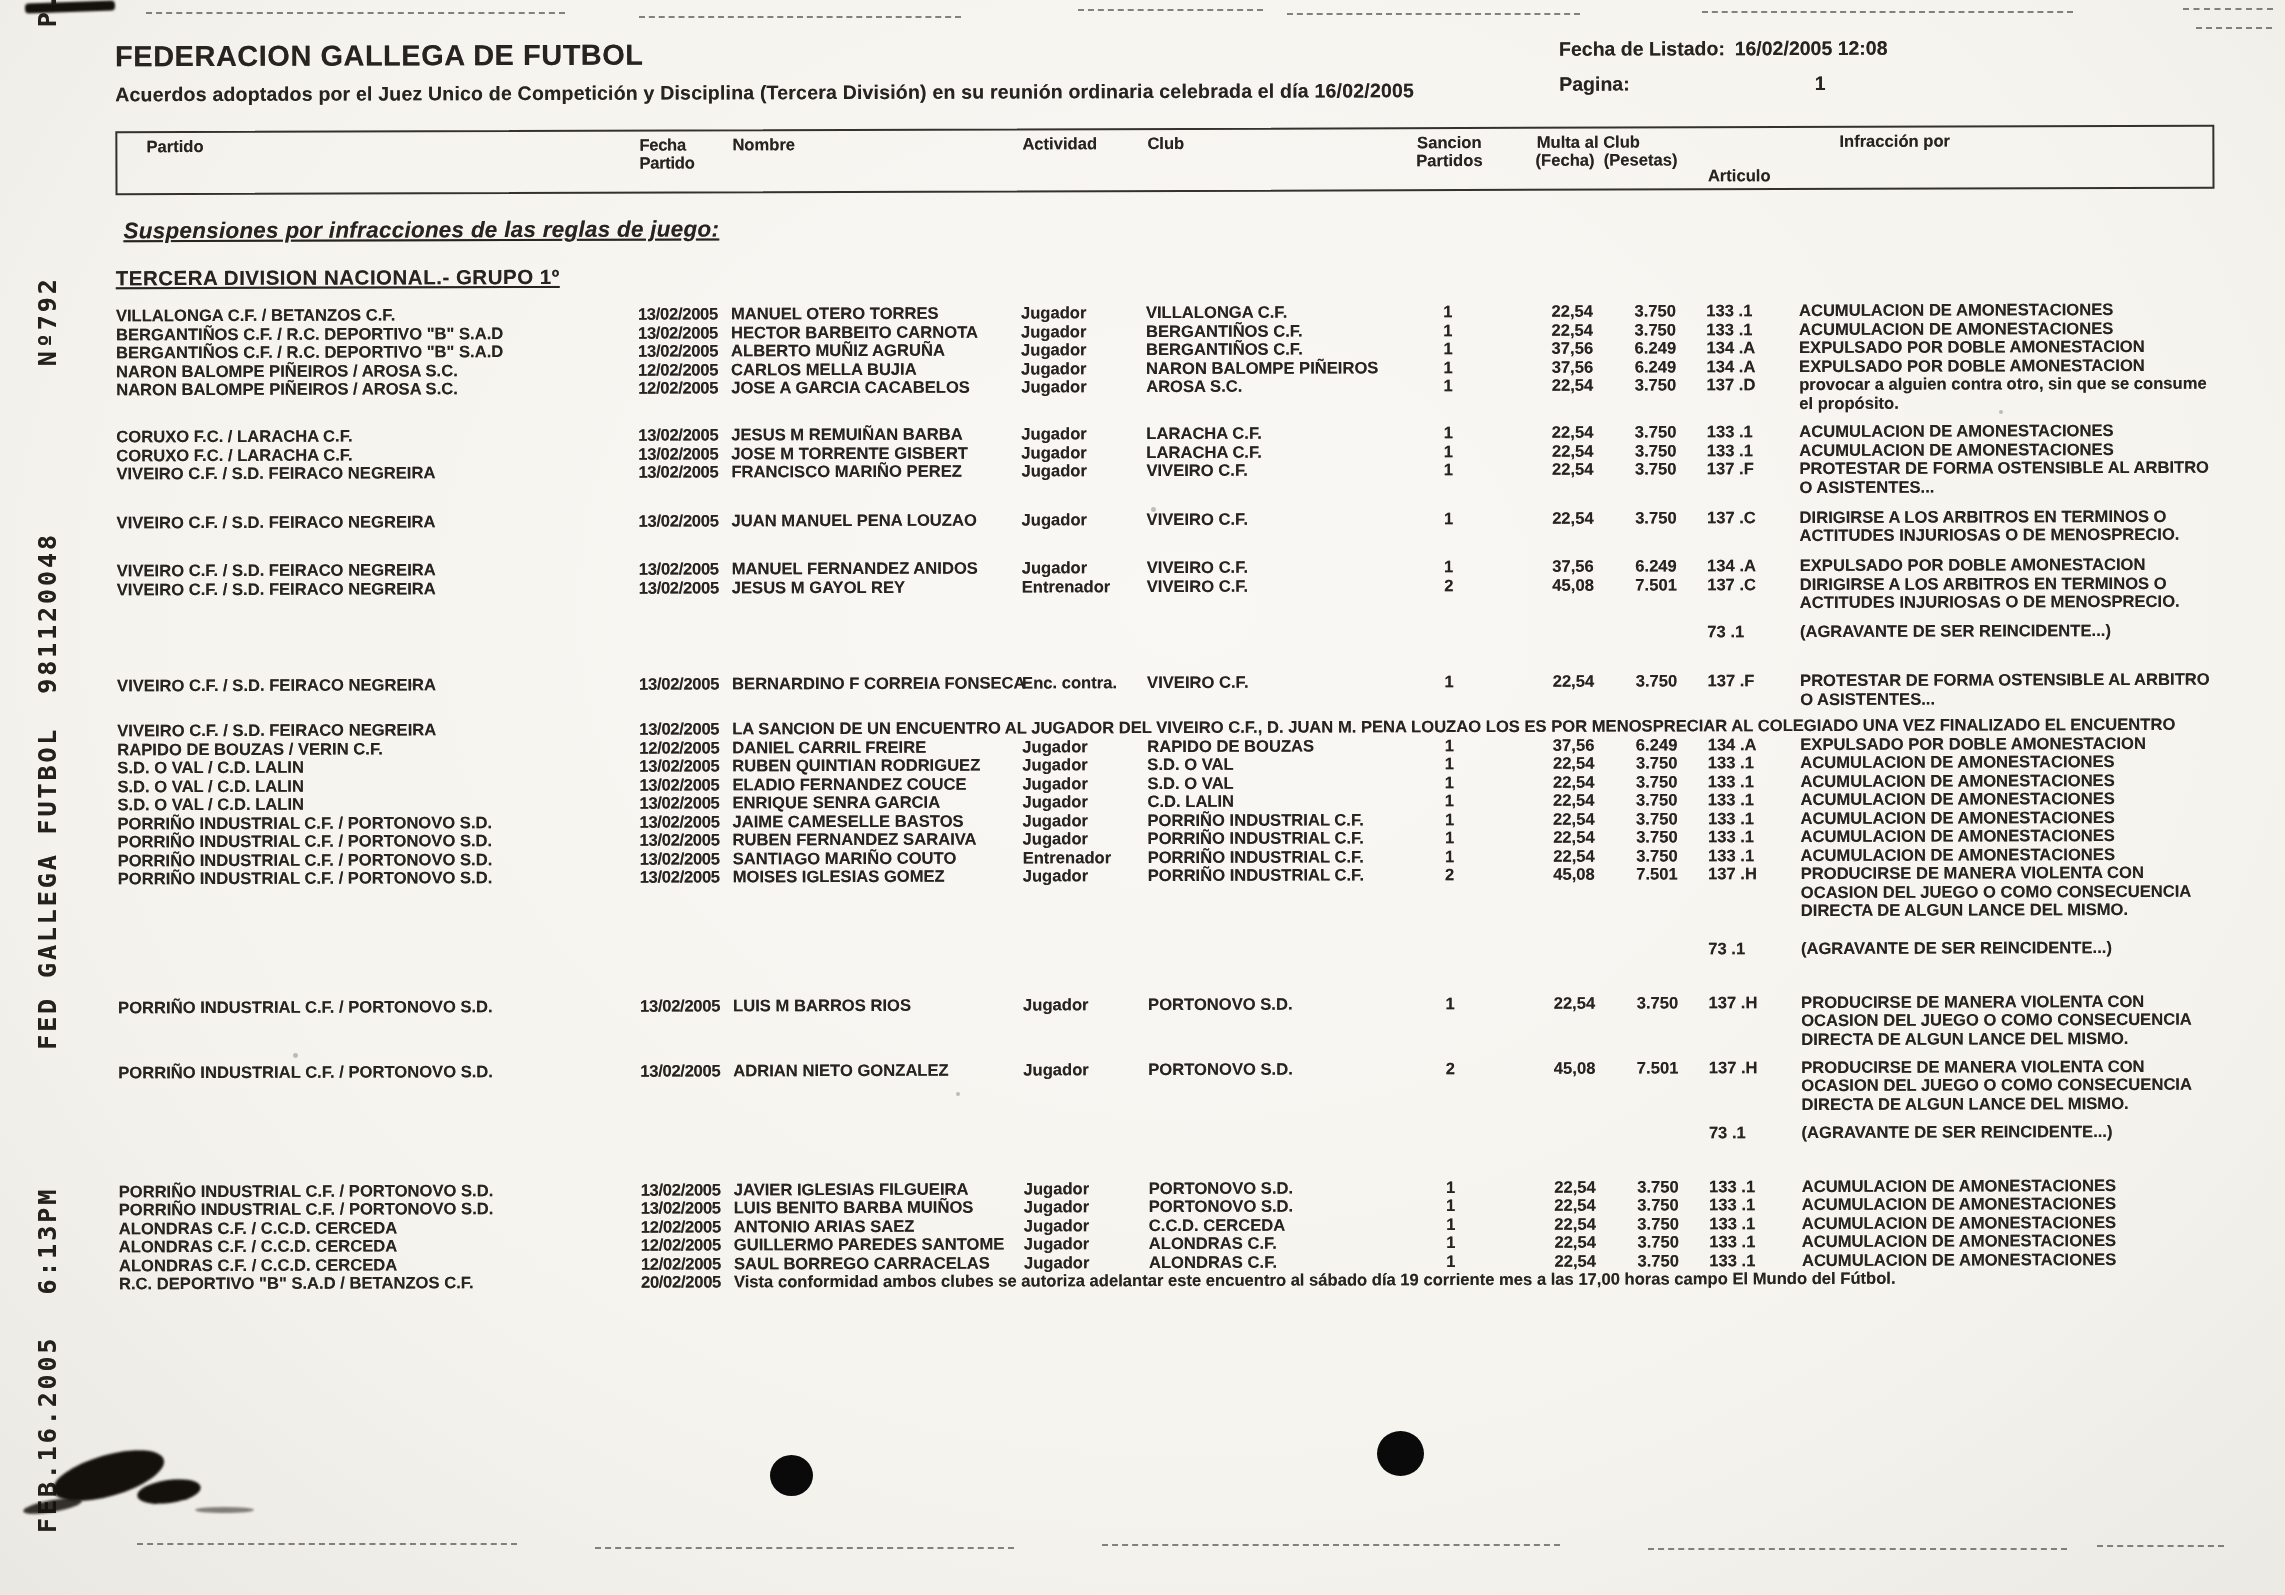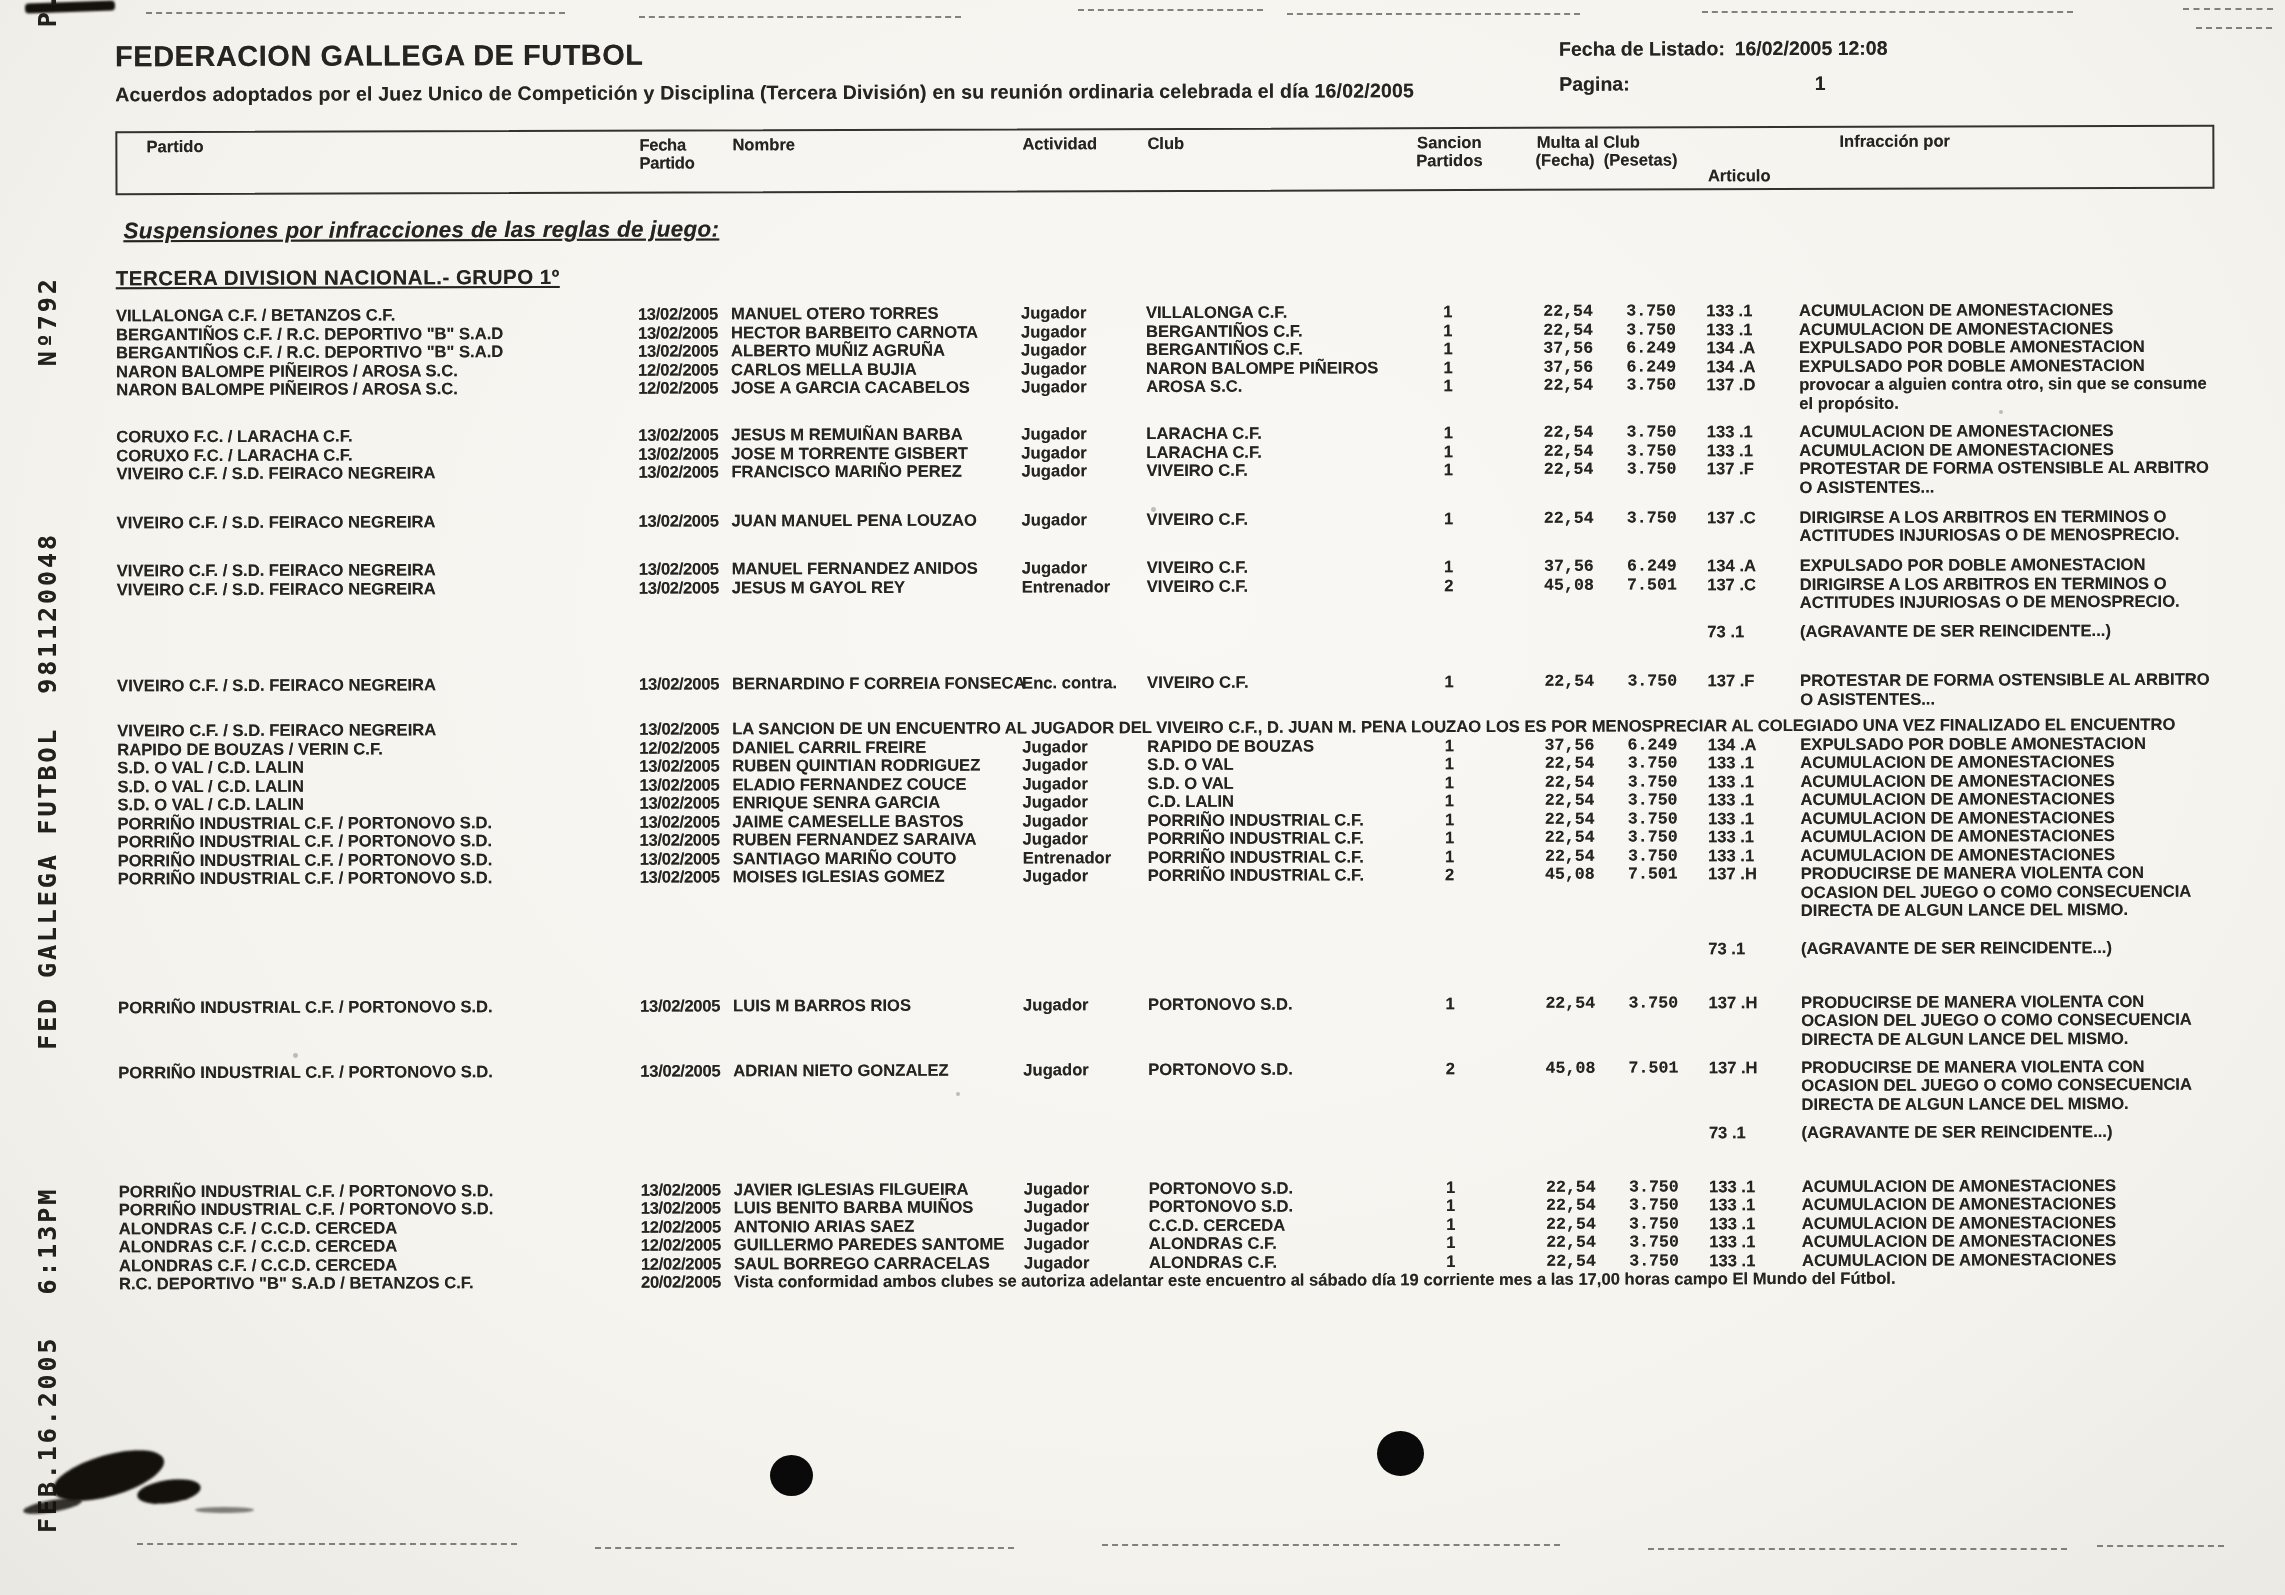--- a/index.html
+++ b/index.html
@@ -65,21 +65,21 @@
     text-decoration:underline;letter-spacing:0.3px;
   }
   .group-title{
     margin-top:21.5px;font-size:20.5px;font-weight:bold;
     text-decoration:underline;letter-spacing:0.5px;width:fit-content;
   }
   #rows{margin-top:17.6px;font-size:16.6px;font-weight:bold;line-height:18.5px;}
   .cell{white-space:nowrap;min-height:1px;}
   .c-fecha{letter-spacing:-0.3px;}
   .c-sancion{text-align:center;}
-  .c-euros,.c-pesetas{text-align:right;padding-right:5.9px;font-family:Liberation Mono, monospace;}
+  .c-euros,.c-pesetas{text-align:right;padding-right:5.9px;}
   .c-articulo{padding-left:24.4px;}
   .c-infraccion{white-space:normal;}
   .c-note{grid-column:3/-1;white-space:normal;}
   
   .dash{position:absolute;border-top:2.9px dashed #5f5b54;opacity:.75;height:0;}
   .blot{position:absolute;background:#14100c;border-radius:50%;filter:blur(1px);}
   .hole{position:absolute;background:#0a0a0a;border-radius:50%;}
   .speck{position:absolute;background:#6b675f;border-radius:50%;opacity:.4;}
 </style>
 </head>

